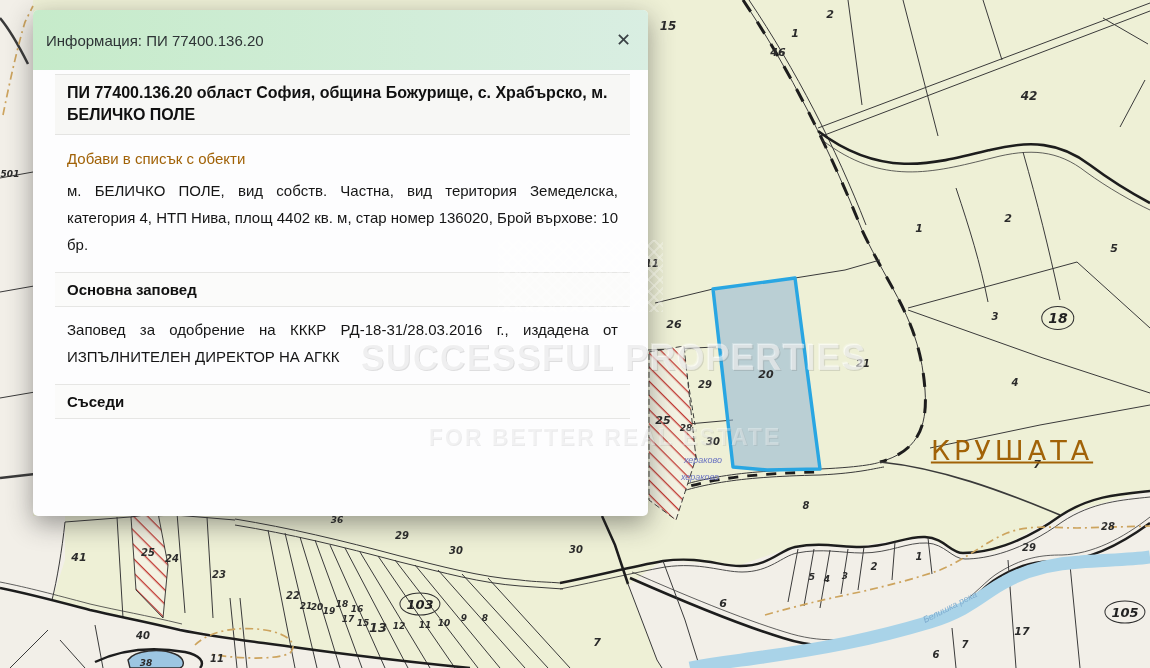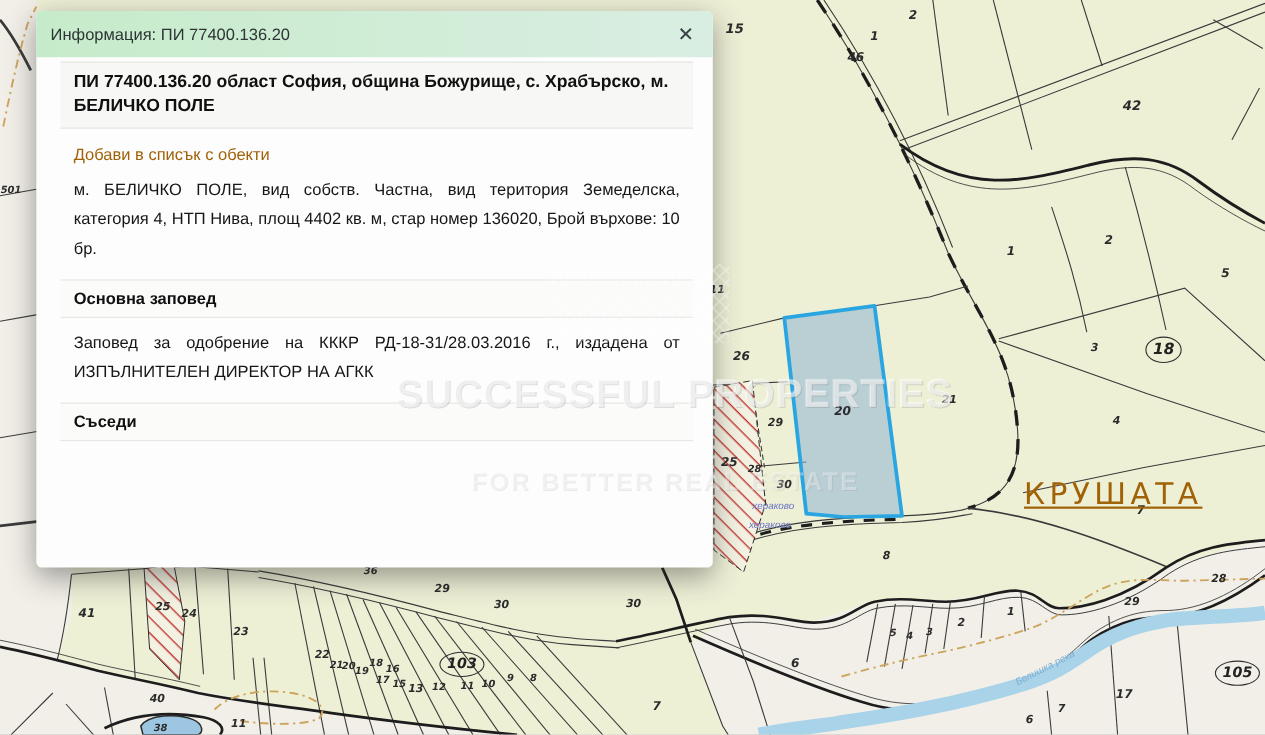--- a/index.html
+++ b/index.html
@@ -14,21 +14,21 @@
         font-family:"DejaVu Sans",sans-serif;background:transparent;}
   .big{position:absolute;transform:translate(-50%,-50%);font-weight:500;color:#a16207;
        letter-spacing:4px;white-space:nowrap;font-family:"DejaVu Sans",sans-serif;text-decoration:underline;}
   .blue{position:absolute;transform:translate(-50%,-50%);color:#6a73c2;font-style:italic;
         white-space:nowrap;}
   .river{position:absolute;transform:translate(-50%,-50%) rotate(-27deg);color:#7fadd0;
         font-style:italic;white-space:nowrap;}
   
   #popup{position:absolute;left:33px;top:10px;width:615px;height:506px;background:#fdfdfe;
          border-radius:5px;box-shadow:0 8px 26px rgba(40,40,40,.45);z-index:10;}
-  .popup-header{height:42px;background:linear-gradient(90deg,#c6ebca,#d9eee2);
+  .popup-header{height:60px;background:linear-gradient(90deg,#c6ebca,#d9eee2);
          border-radius:5px 5px 0 0;display:flex;align-items:center;padding:0 17px 0 13px;}
   .popup-title{font-size:15px;color:#2e3436;}
   .close-btn{margin-left:auto;font-size:18px;color:#3a4145;font-weight:bold;cursor:pointer;line-height:1;}
   .popup-body{padding:4px 18px 0 22px;}
   .title-strip{background:#f7f7f5;border-top:1px solid #e4e4e2;border-bottom:1px solid #e4e4e2;
          padding:7px 12px;font-weight:bold;font-size:16px;line-height:1.4;color:#101010;}
   .add-link{display:block;color:#a16207;font-size:15px;margin:15px 0 10px 12px;text-decoration:none;cursor:pointer;}
   .para{font-size:15px;line-height:1.8;text-align:justify;margin:9px 12px 14px;color:#161616;}
   .sec-head{background:#fbfbfa;border-top:1px solid #e6e6e4;border-bottom:1px solid #e6e6e4;
          padding:8px 12px;font-weight:bold;font-size:15px;color:#101010;margin-top:13px;}
@@ -202,21 +202,21 @@
         <span class="mnum" style="left: 402px; top: 536px; font-size: 10px;">29</span>
         <span class="mnum" style="left: 456px; top: 551px; font-size: 10px;">30</span>
         <span class="mnum" style="left: 293px; top: 596px; font-size: 10px;">22</span>
         <span class="mnum" style="left: 306px; top: 606px; font-size: 9px;">21</span>
         <span class="mnum" style="left: 317px; top: 607px; font-size: 9px;">20</span>
         <span class="mnum" style="left: 329px; top: 611px; font-size: 9px;">19</span>
         <span class="mnum" style="left: 342px; top: 604px; font-size: 9px;">18</span>
         <span class="mnum" style="left: 348px; top: 619px; font-size: 9px;">17</span>
         <span class="mnum" style="left: 357px; top: 609px; font-size: 9px;">16</span>
         <span class="mnum" style="left: 363px; top: 623px; font-size: 9px;">15</span>
-        <span class="mnum" style="left: 378px; top: 627px; font-size: 10px;">13</span>
+        <span class="mnum" style="left: 378px; top: 627px; font-size: 13px;">13</span>
         <span class="mnum" style="left: 399px; top: 626px; font-size: 9px;">12</span>
         <span class="mnum" style="left: 425px; top: 625px; font-size: 9px;">11</span>
         <span class="mnum" style="left: 444px; top: 623px; font-size: 9px;">10</span>
         <span class="mnum" style="left: 464px; top: 618px; font-size: 9px;">9</span>
         <span class="mnum" style="left: 485px; top: 618px; font-size: 9px;">8</span>
         <span class="mnum" style="left: 143px; top: 636px; font-size: 10px;">40</span>
         <span class="mnum" style="left: 217px; top: 659px; font-size: 10px;">11</span>
         <span class="mnum" style="left: 146px; top: 663px; font-size: 9px;">38</span>
         <span class="mnum" style="left: 576px; top: 550px; font-size: 10px;">30</span>
         <span class="mnum" style="left: 723px; top: 603px; font-size: 11px;">6</span>

